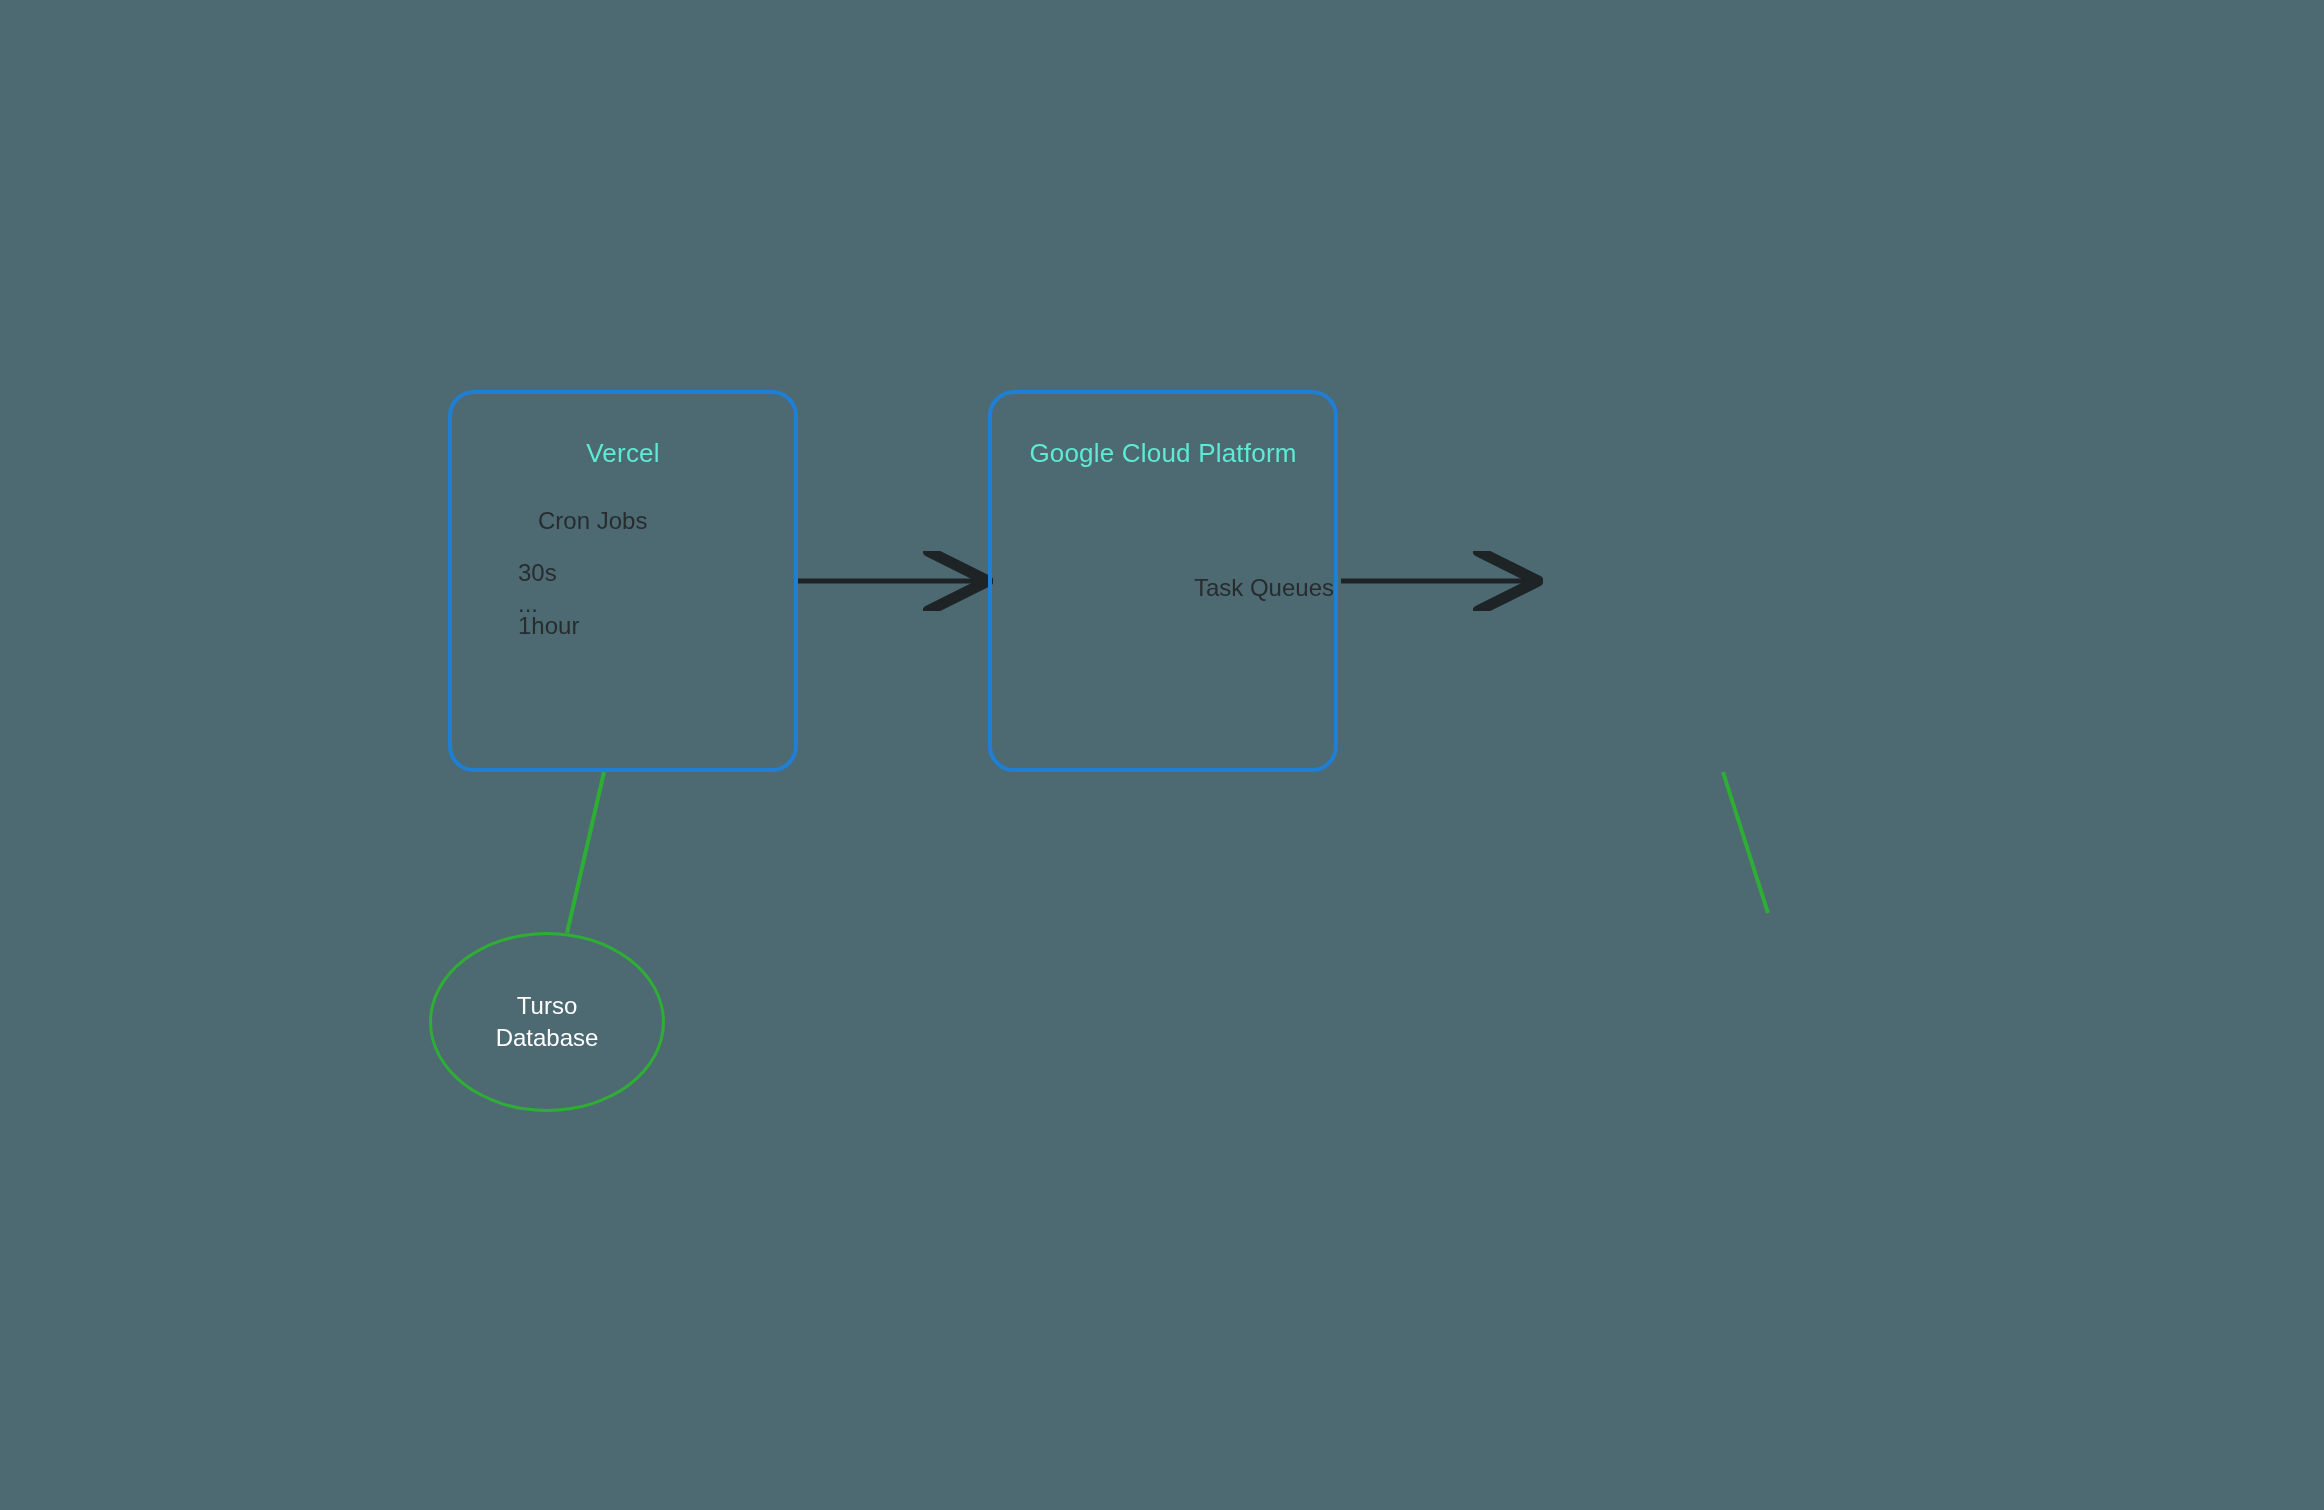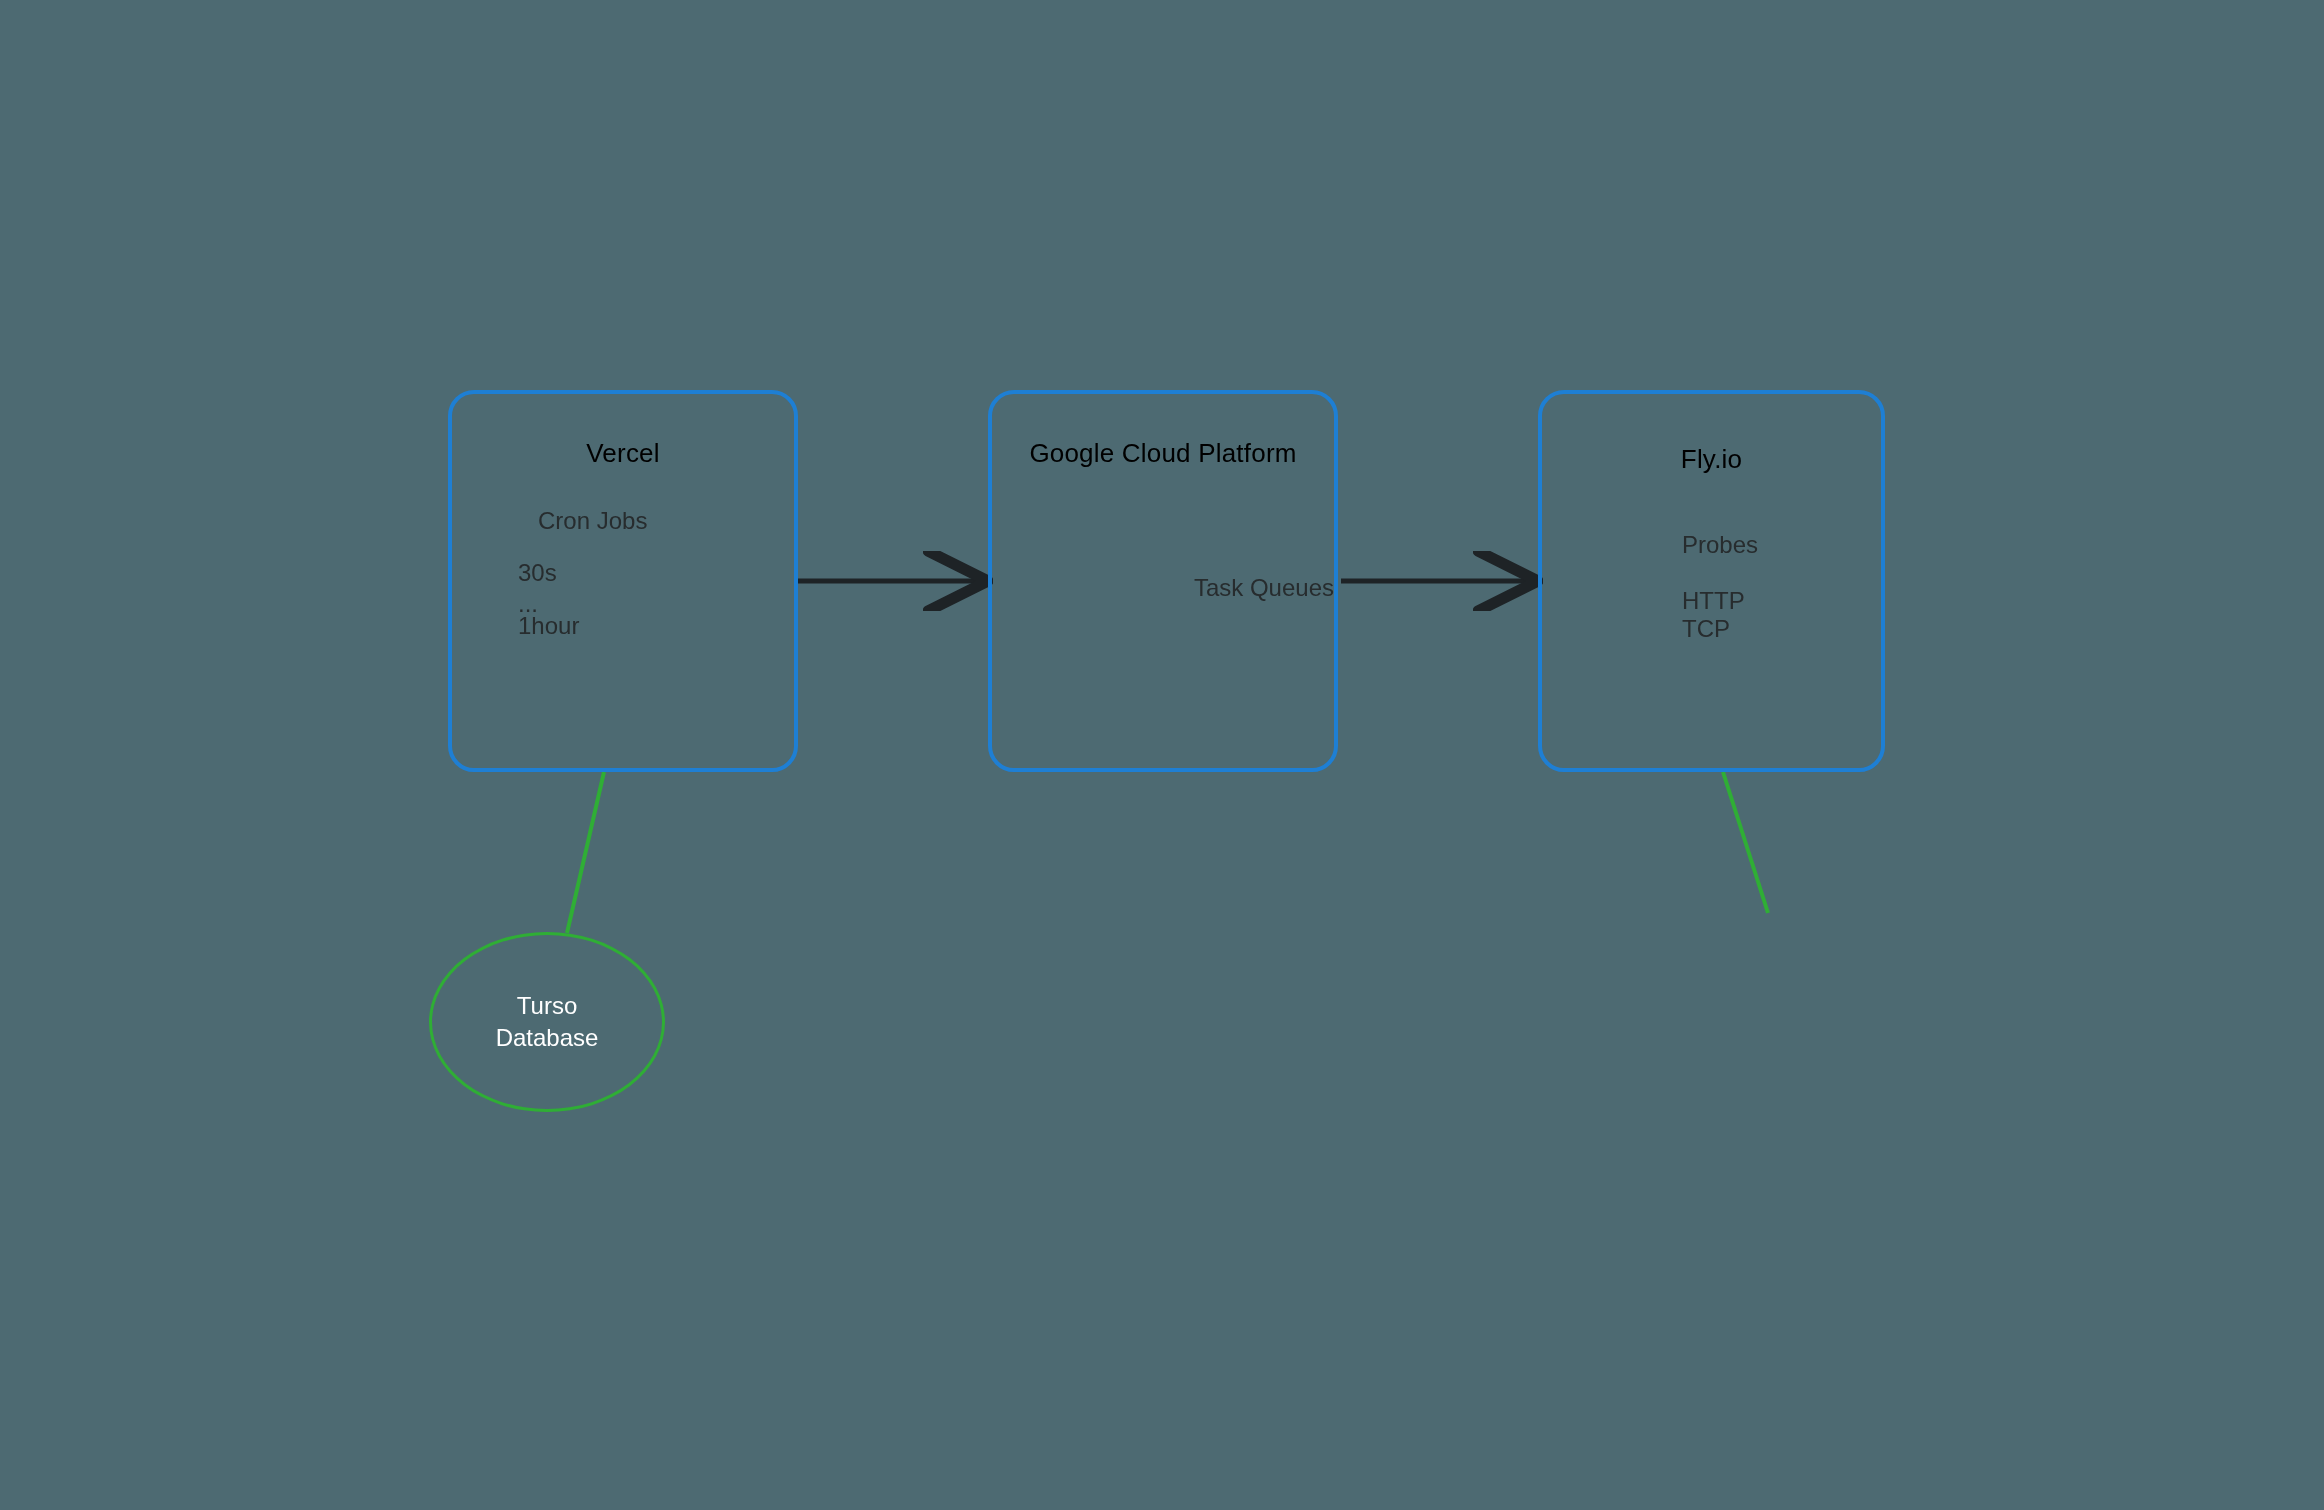--- a/index.html
+++ b/index.html
@@ -32,21 +32,21 @@
     border: 4px solid #1e7fd4;
     border-radius: 26px;
     background: transparent;
     box-sizing: border-box;
   }
   .node-title {
     position: absolute;
     left: 0;
     right: 0;
     text-align: center;
-    color: #000000;
+    color: #5eead4;
     font-size: 26px;
     font-weight: 400;
     letter-spacing: 0.2px;
     white-space: nowrap;
   }
   .node-body {
     position: absolute;
     color: #272c2e;
     font-size: 24px;
     font-weight: 400;
@@ -104,26 +104,20 @@
     <div class="node-body" style="left:66px; top:167px;">30s</div>
     <div class="node-body" style="left:66px; top:198px;">...</div>
     <div class="node-body" style="left:66px; top:220px;">1hour</div>
   </div>
 
   <div class="node-box" style="left:988px; top:390px; width:350px; height:382px;">
     <div class="node-title" style="top:44px;">Google Cloud Platform</div>
     <div class="node-body centered" style="top:182px;">Task Queues</div>
   </div>
 
-  <div class="node-box" style="left:1538px; top:390px; width:347px; height:382px;">
-    <div class="node-title" style="top:50px;">Fly.io</div>
-    <div class="node-body" style="left:140px; top:139px;">Probes</div>
-    <div class="node-body" style="left:140px; top:195px;">HTTP</div>
-    <div class="node-body" style="left:140px; top:223px;">TCP</div>
-  </div>
 
   <div class="ellipse-node" style="left:429px; top:932px; width:236px; height:180px;">
     <div class="ellipse-label">Turso
 Database</div>
   </div>
 
 
 </div>
 
 </body></html>

